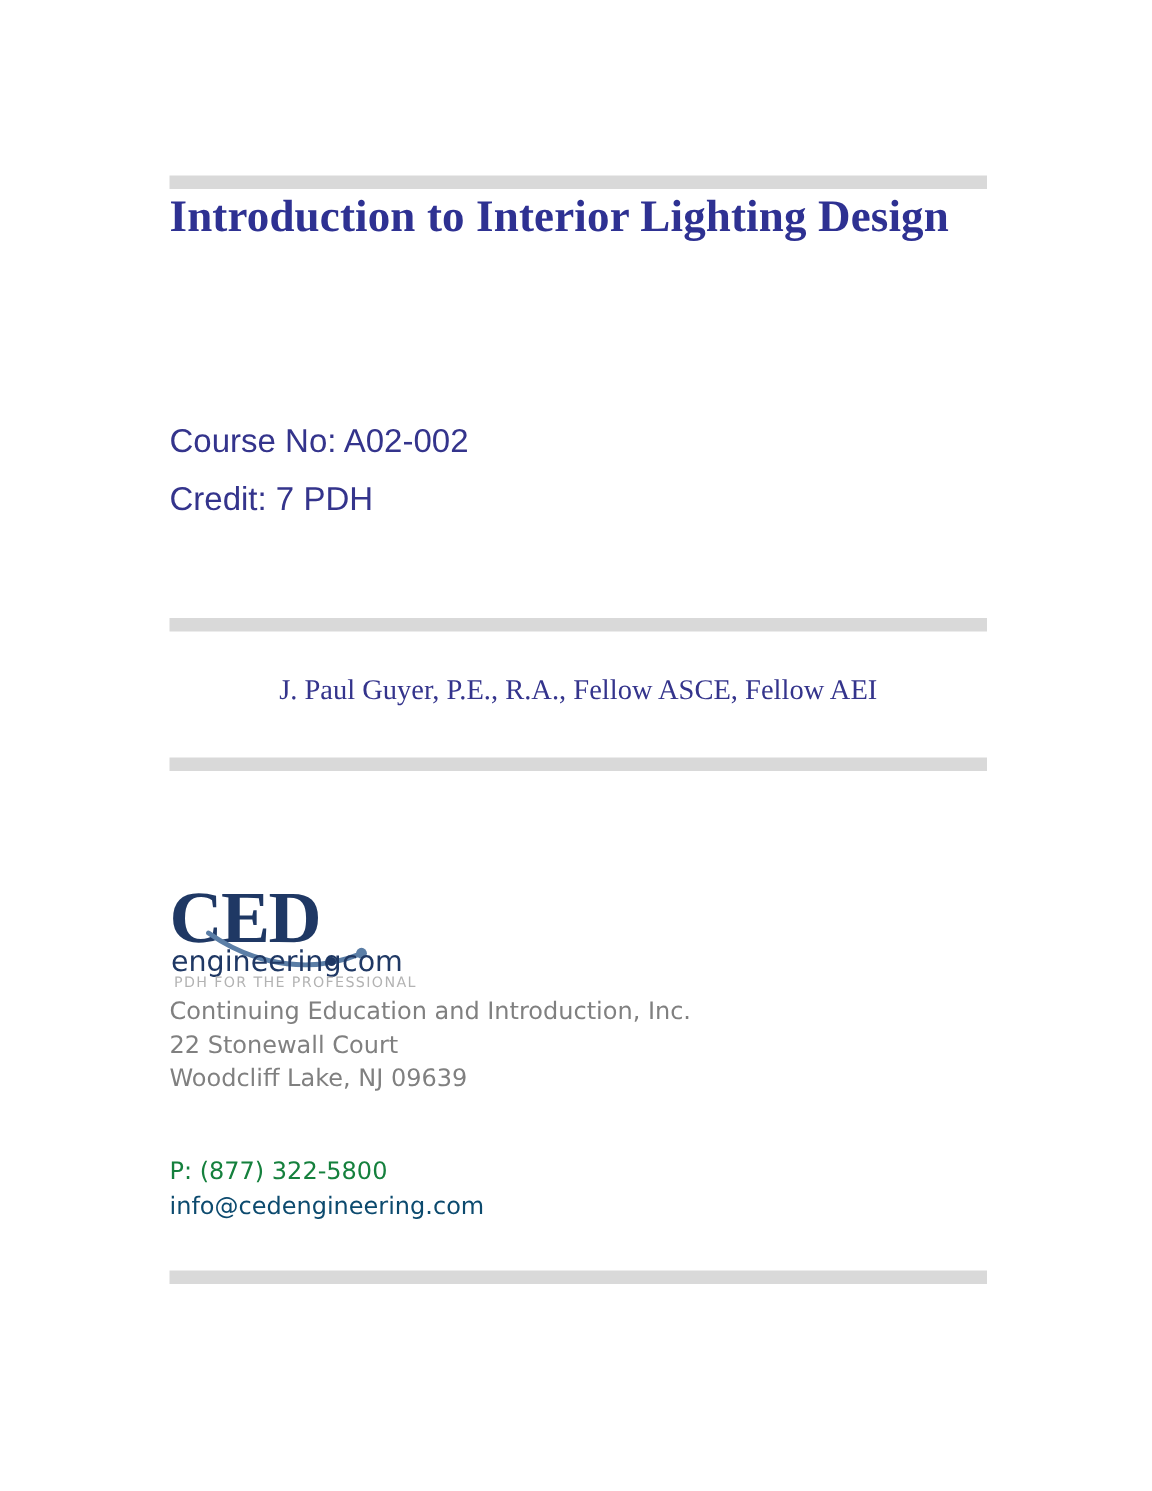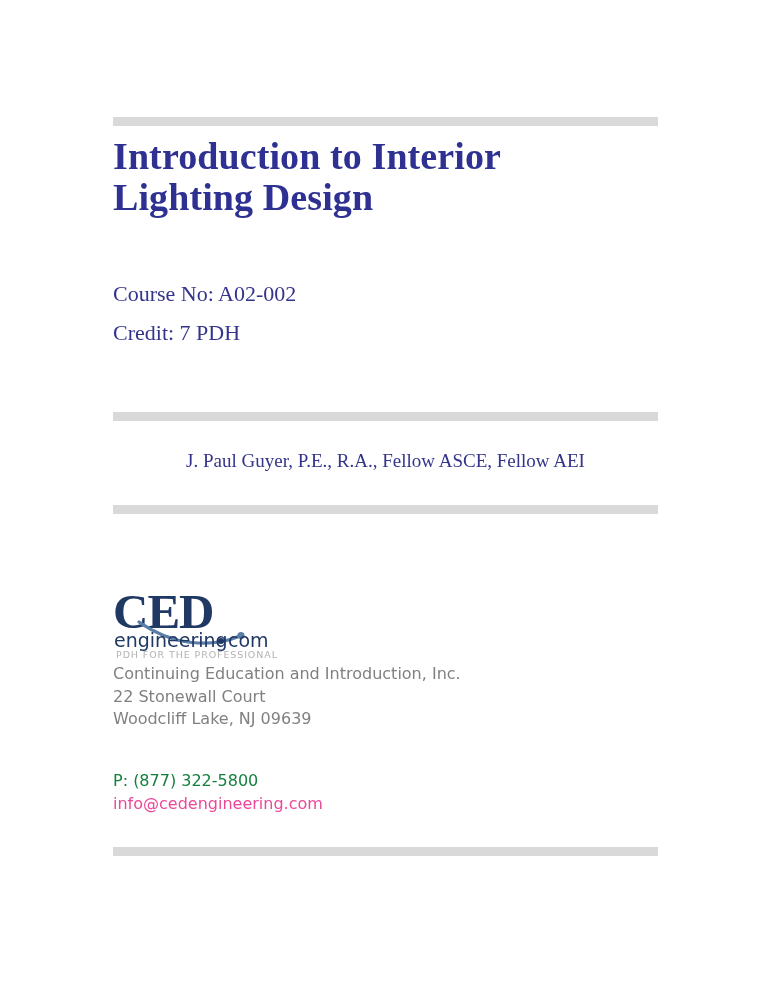--- a/index.html
+++ b/index.html
@@ -26,40 +26,40 @@
   }
   .rule-1 { top: 117px; }
   .rule-2 { top: 412px; }
   .rule-3 { top: 505px; }
   .rule-4 { top: 847px; }
 
   
   .doc-title {
     position: absolute;
     left: 113px;
-    top: 136px;
+    top: 124px;
     width: 520px;
     margin: 0;
     font-family: "Liberation Serif", "DejaVu Serif", serif;
-    font-size: 38px;
+    font-size: 30px;
     font-weight: bold;
     line-height: 41px;
     color: #2e3192;
     letter-spacing: 0.1px;
   }
 
   
   .course-meta {
     position: absolute;
     left: 113px;
     top: 274px;
     width: 480px;
   }
   .course-meta .meta-line {
-    font-family: Liberation Serif, serif;
+    font-family: Liberation Sans, sans-serif;
     font-size: 22px;
     line-height: 39px;
     color: #34348c;
     white-space: nowrap;
   }
 
   
   .author-line {
     position: absolute;
     left: 113px;
@@ -100,21 +100,21 @@
     position: absolute;
     left: 113px;
     top: 770px;
     width: 460px;
     font-family: "DejaVu Sans", "Liberation Sans", sans-serif;
     font-size: 16px;
     line-height: 22.5px;
   }
   .contact-block .phone { color: #15803d; white-space: nowrap; }
   .contact-block .email {
-    color: #ec4899;
+    color: #0c4a6e;
     white-space: nowrap;
     text-decoration: none;
     display: inline-block;
     text-align: center;
   }
 </style>
 </head>
 <body>
 
 <div class="page">

